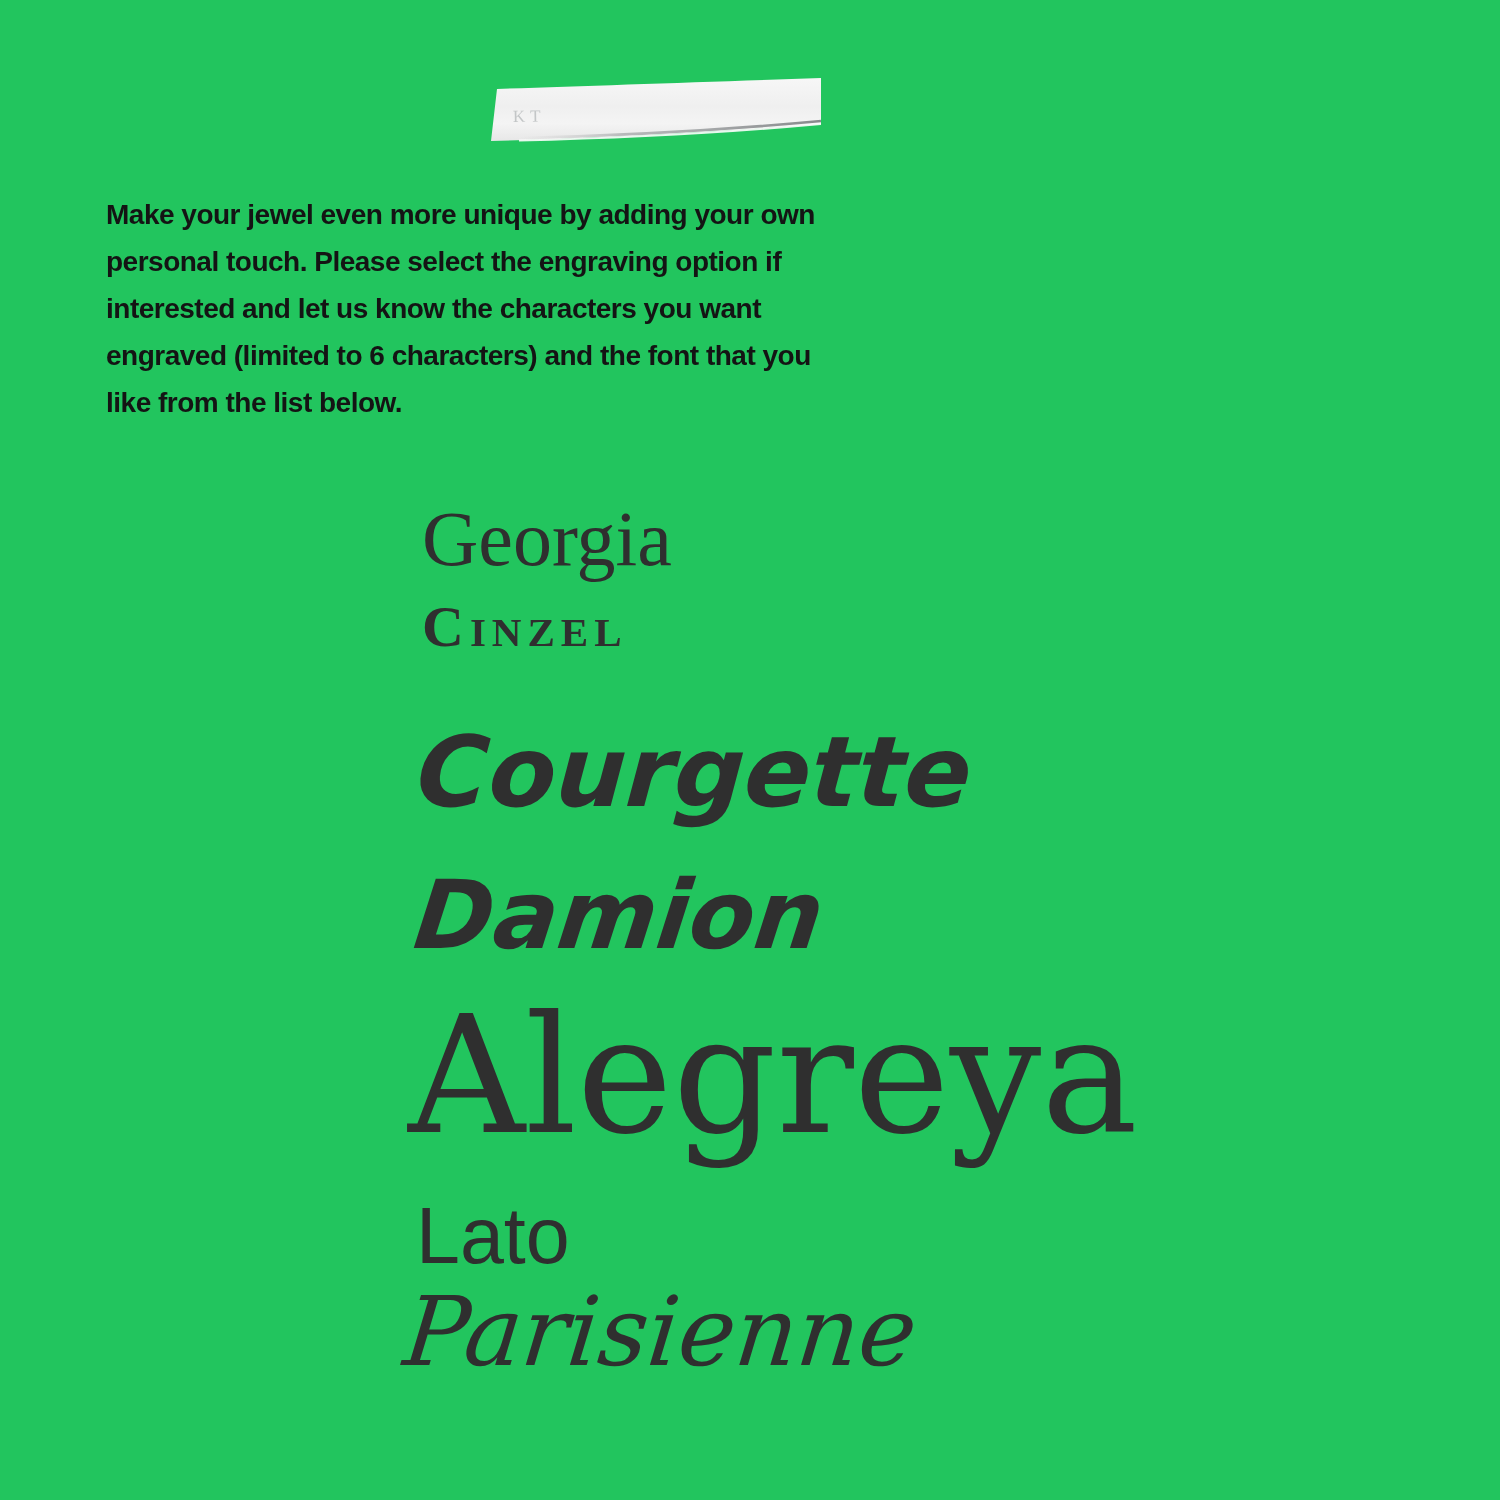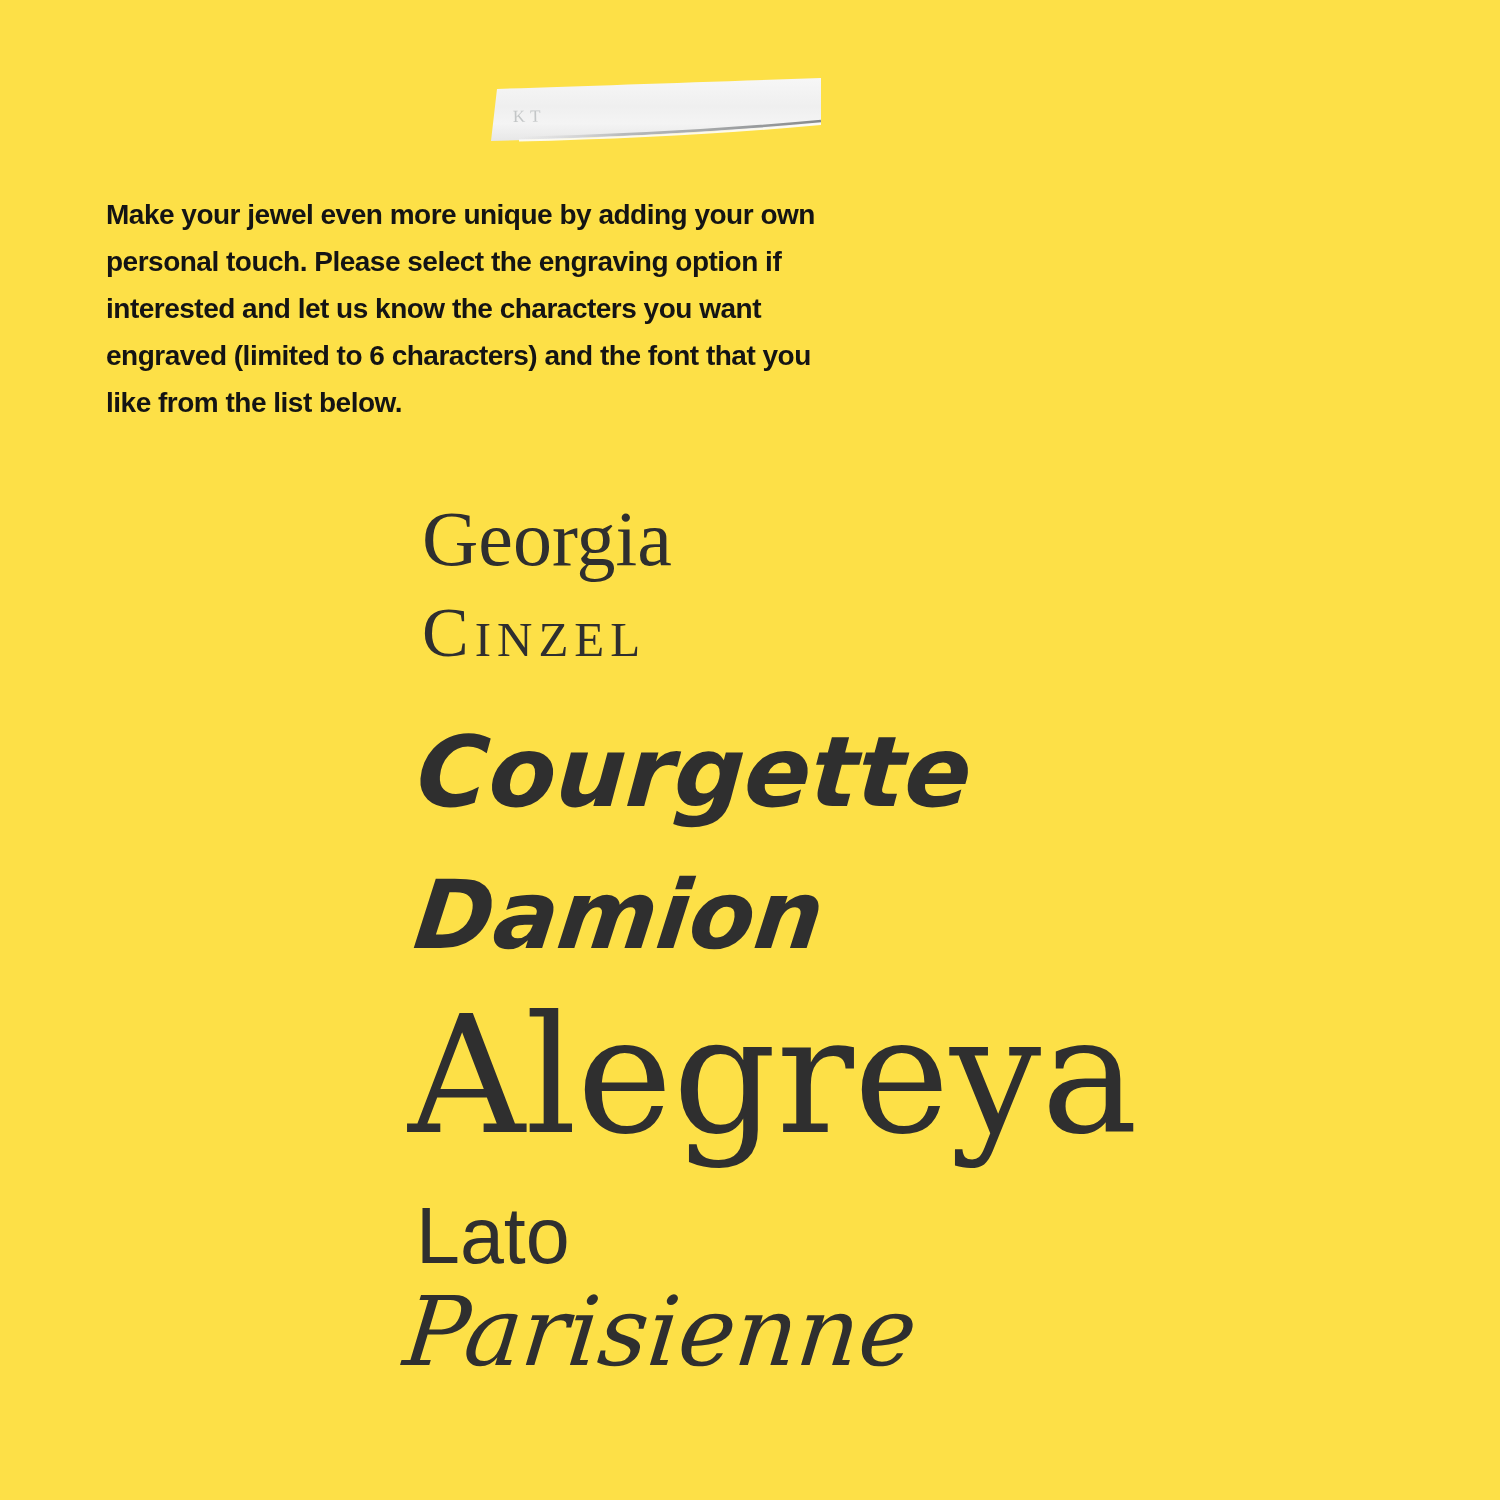--- a/index.html
+++ b/index.html
@@ -4,21 +4,21 @@
 <style>
   html, body {
     margin: 0;
     padding: 0;
     background: #ffffff;
   }
   .page {
     position: relative;
     width: 1500px;
     height: 1500px;
-    background: #fde047;
+    background: #22c55e;
     overflow: hidden;
     font-family: "Liberation Sans", sans-serif;
   }
 
   
   .bracelet {
     position: absolute;
     left: 489px;
     top: 77px;
     width: 332px;
@@ -58,21 +58,22 @@
   .f-alegreya {
     left: 422px; top: 500px;
     font-family: "Liberation Serif", serif;
     font-size: 78px;
   }
   .f-cinzel {
     left: 422px; top: 598px;
     font-family: "Liberation Serif", serif;
     font-variant: small-caps;
     letter-spacing: 6px;
-    font-size: 70px;
+    font-size: 58px;
+    font-weight: bold;
   }
   .f-courgette {
     left: 414px; top: 723px;
     font-family: "DejaVu Sans", sans-serif;
     font-style: italic;
     font-weight: 700;
     font-size: 98px;
     transform: skewX(-4deg);
     transform-origin: left bottom;
   }

